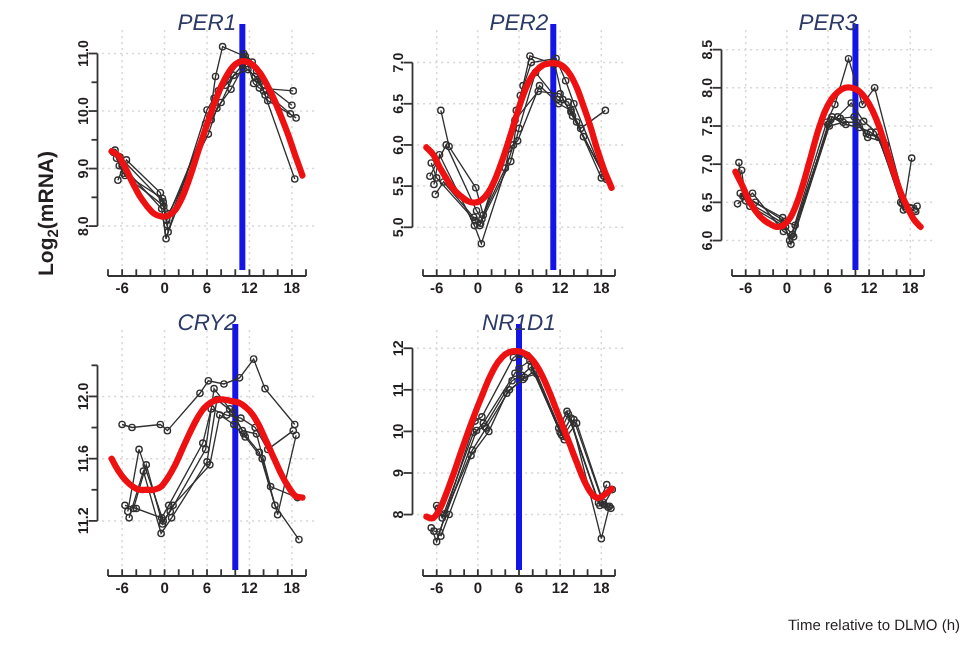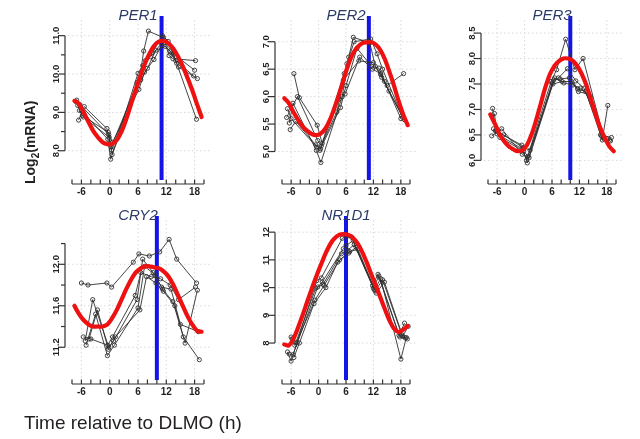--- a/index.html
+++ b/index.html
@@ -24,25 +24,24 @@
     white-space:nowrap;
     font-size:14px;
     font-weight:bold;
     color:#231f20;
     left:20px;top:166px;
   }
   .ylabel-rot sub{font-size:10px;}
   .xlabel{
     position:absolute;
     left:0;right:0;
-    text-align:left;
-    font-size:19px;
+    text-align:right;
+    font-size:10px;
     color:#231f20;
     top:412px;
-    margin-left:24px;
   }
   svg{display:block;overflow:visible;}
   text{font-family:"Liberation Sans",sans-serif;}
 </style>
 </head>
 <body>
 
 <div id="figure">
 
   <div class="ylabel-outer">

